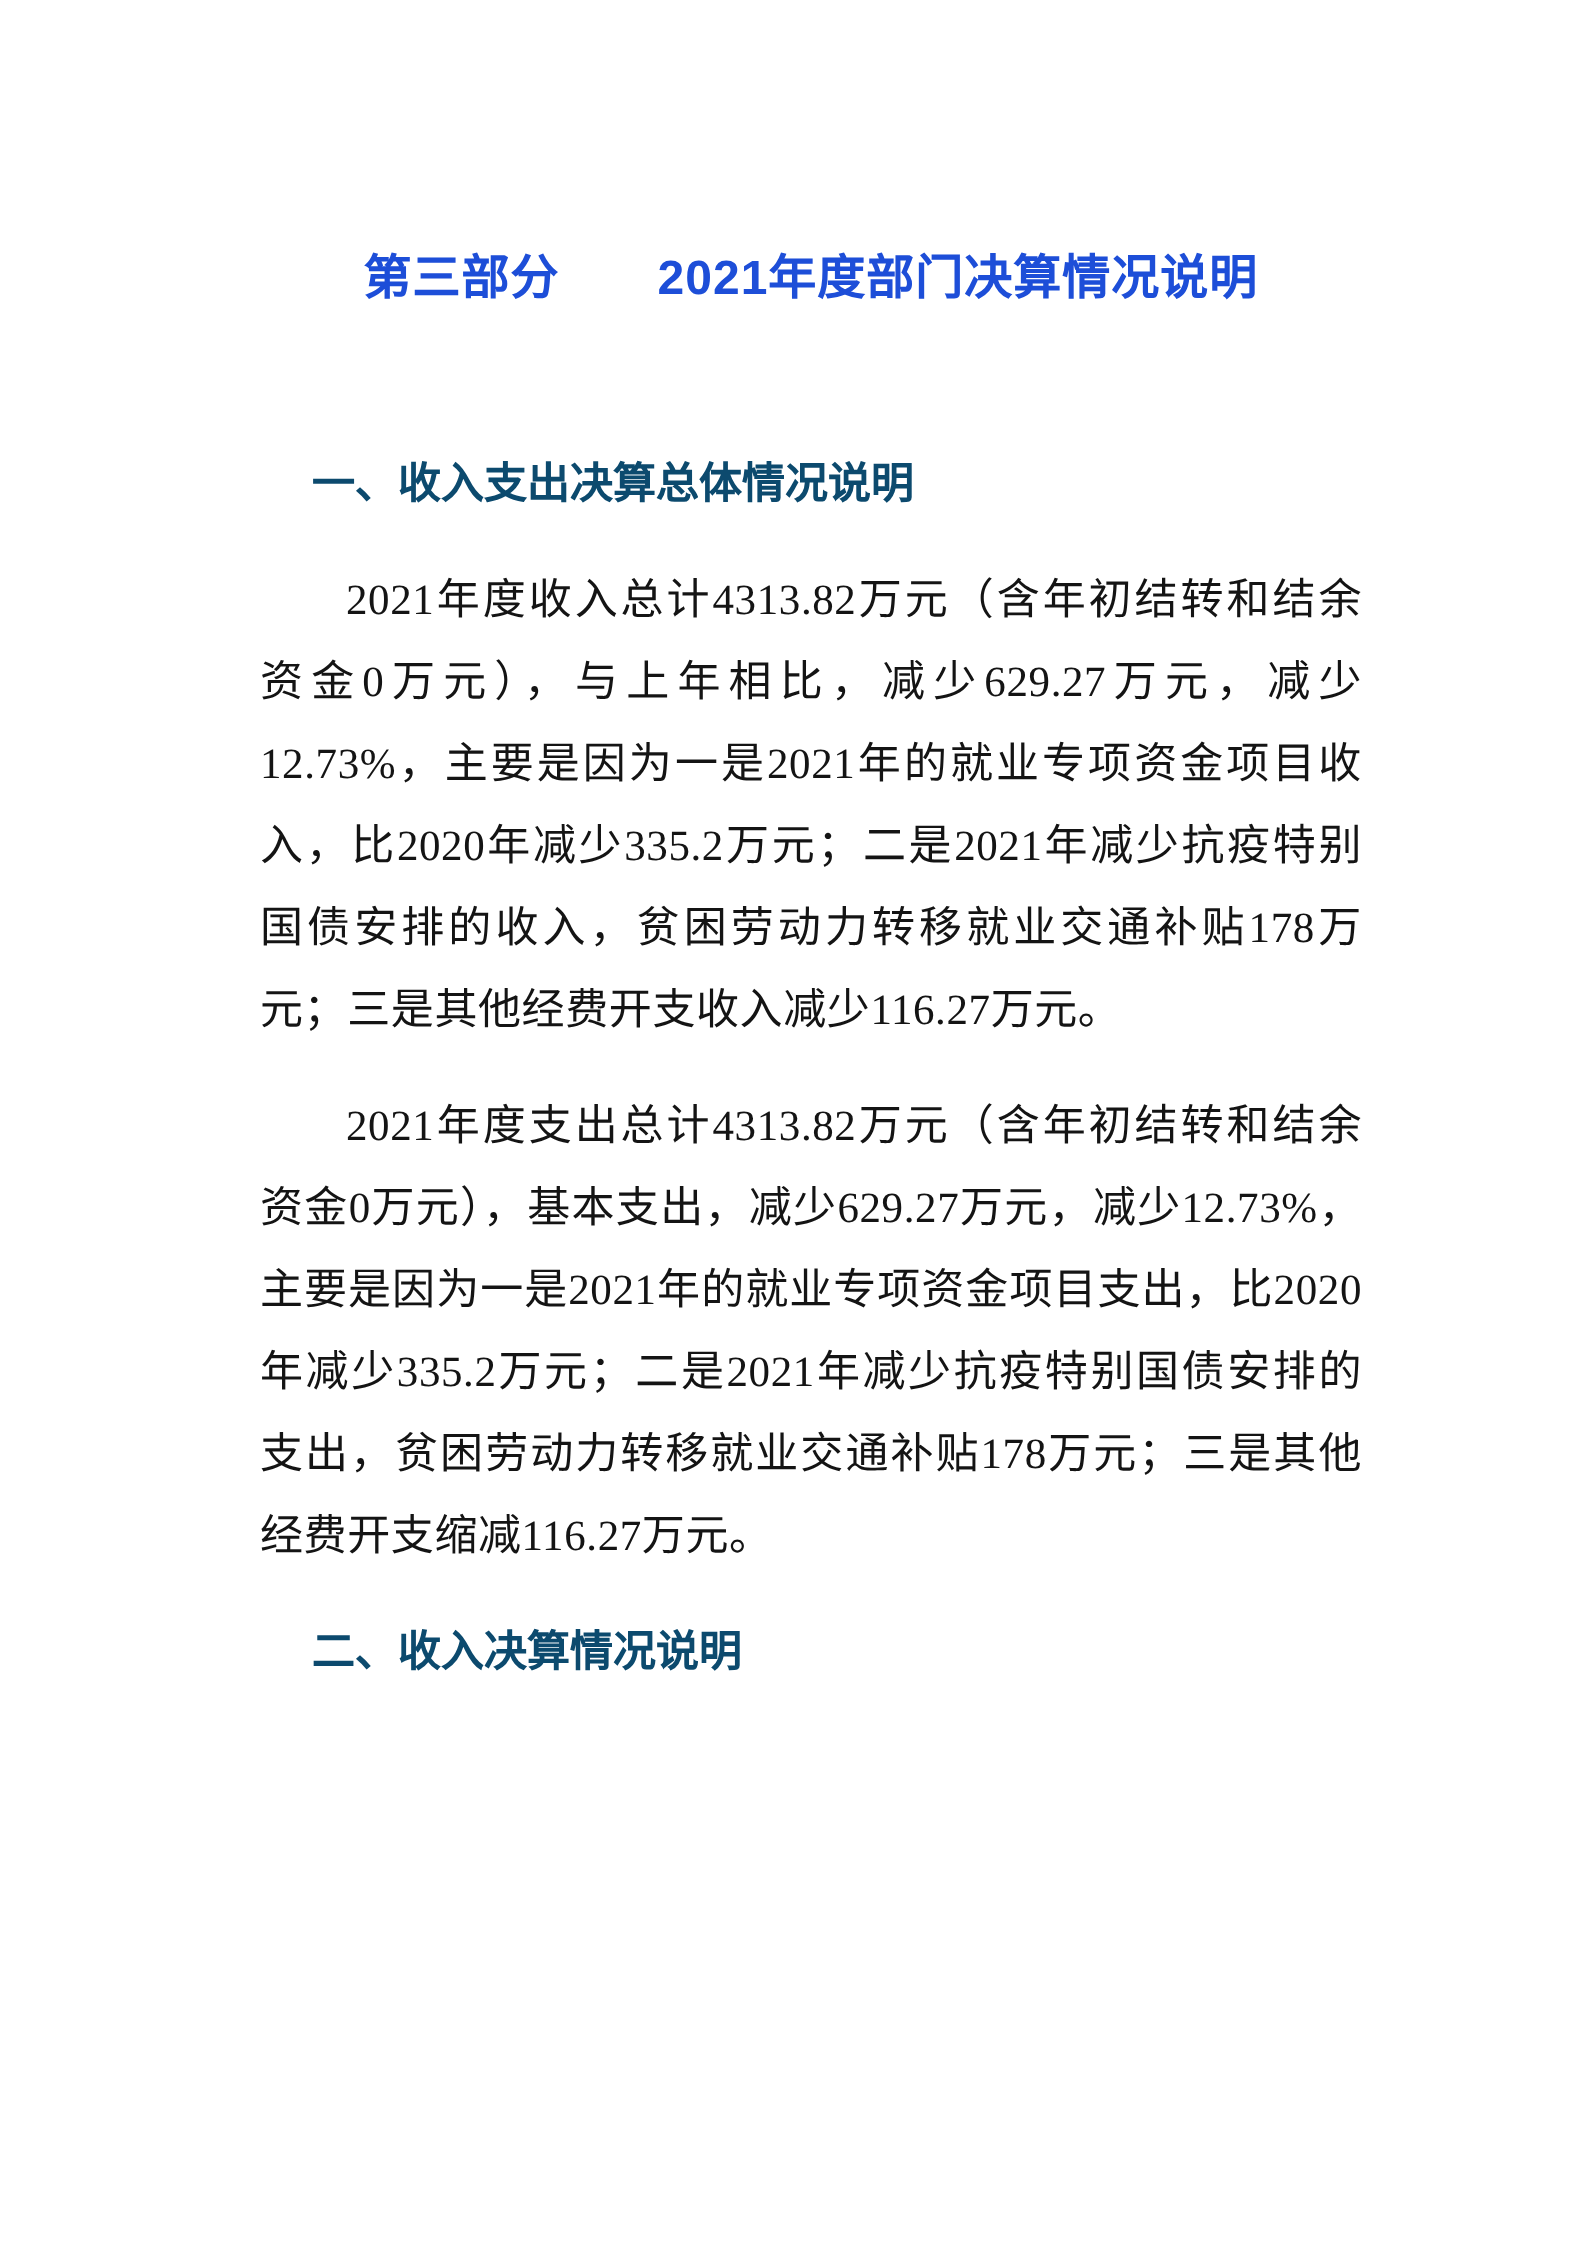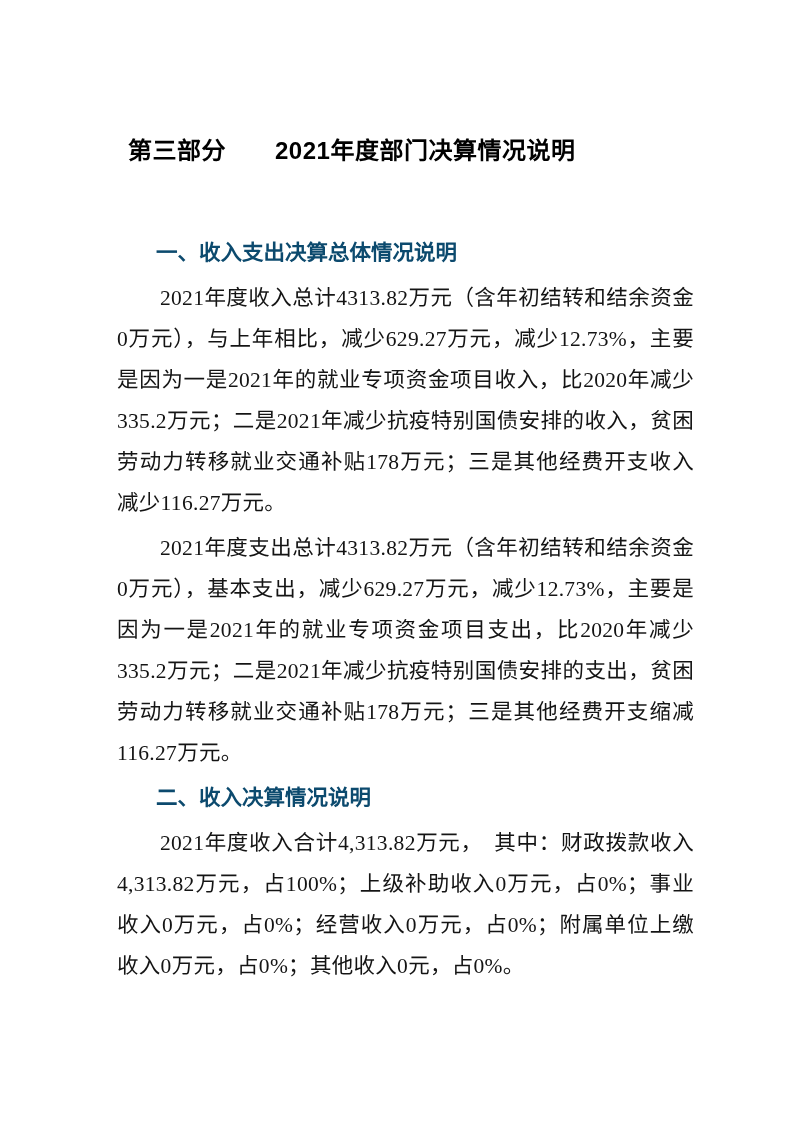--- a/index.html
+++ b/index.html
@@ -11,46 +11,47 @@
     position: relative;
     width: 793px;
     height: 1122px;
     background: #ffffff;
     box-sizing: border-box;
     padding: 118px 95px 0 113px;
     overflow: hidden;
     color: #111111;
   }
   .doc-title {
-    margin: 15px;
+    margin: 4px;
     font-family: "Liberation Sans", "DejaVu Sans", sans-serif;
     font-weight: 700;
     font-size: 24px;
     line-height: 36px;
+    text-align: center;
     white-space: nowrap;
     letter-spacing: 0.5px;
-    color: #000000;
+    color: #1d4ed8;
   }
   .doc-body {
     margin: 0;
   }
   .sec-heading {
     margin: 0;
     font-family: "Liberation Sans", "DejaVu Sans", sans-serif;
     font-weight: 700;
     font-size: 21.5px;
     line-height: 41px;
     text-indent: 2em;
     color: #0c4a6e;
   }
   .sec-heading.first {
     margin-top: 64px;
   }
   .body-para {
-    margin: 4px;
+    margin: 17px;
     font-family: "Liberation Serif", "DejaVu Serif", serif;
     font-size: 21.5px;
     line-height: 41px;
     text-indent: 2em;
     text-align: justify;
     text-align-last: left;
     letter-spacing: 0.3px;
     color: #141414;
   }
 </style>
@@ -64,18 +65,17 @@
   <div class="doc-body">
 
     <section>
       <h2 class="sec-heading first">一、收入支出决算总体情况说明</h2>
       <p class="body-para">2021年度收入总计4313.82万元（含年初结转和结余资金0万元），与上年相比，减少629.27万元，减少12.73%，主要是因为一是2021年的就业专项资金项目收入，比2020年减少335.2万元；二是2021年减少抗疫特别国债安排的收入，贫困劳动力转移就业交通补贴178万元；三是其他经费开支收入减少116.27万元。</p>
       <p class="body-para">2021年度支出总计4313.82万元（含年初结转和结余资金0万元），基本支出，减少629.27万元，减少12.73%，主要是因为一是2021年的就业专项资金项目支出，比2020年减少335.2万元；二是2021年减少抗疫特别国债安排的支出，贫困劳动力转移就业交通补贴178万元；三是其他经费开支缩减116.27万元。</p>
     </section>
 
     <section>
       <h2 class="sec-heading">二、收入决算情况说明</h2>
-      <p class="body-para">2021年度收入合计4,313.82万元，　其中：财政拨款收入4,313.82万元，占100%；上级补助收入0万元，占0%；事业收入0万元，占0%；经营收入0万元，占0%；附属单位上缴收入0万元，占0%；其他收入0元，占0%。</p>
     </section>
 
 
   </div>
 </div>
 
 </body></html>

